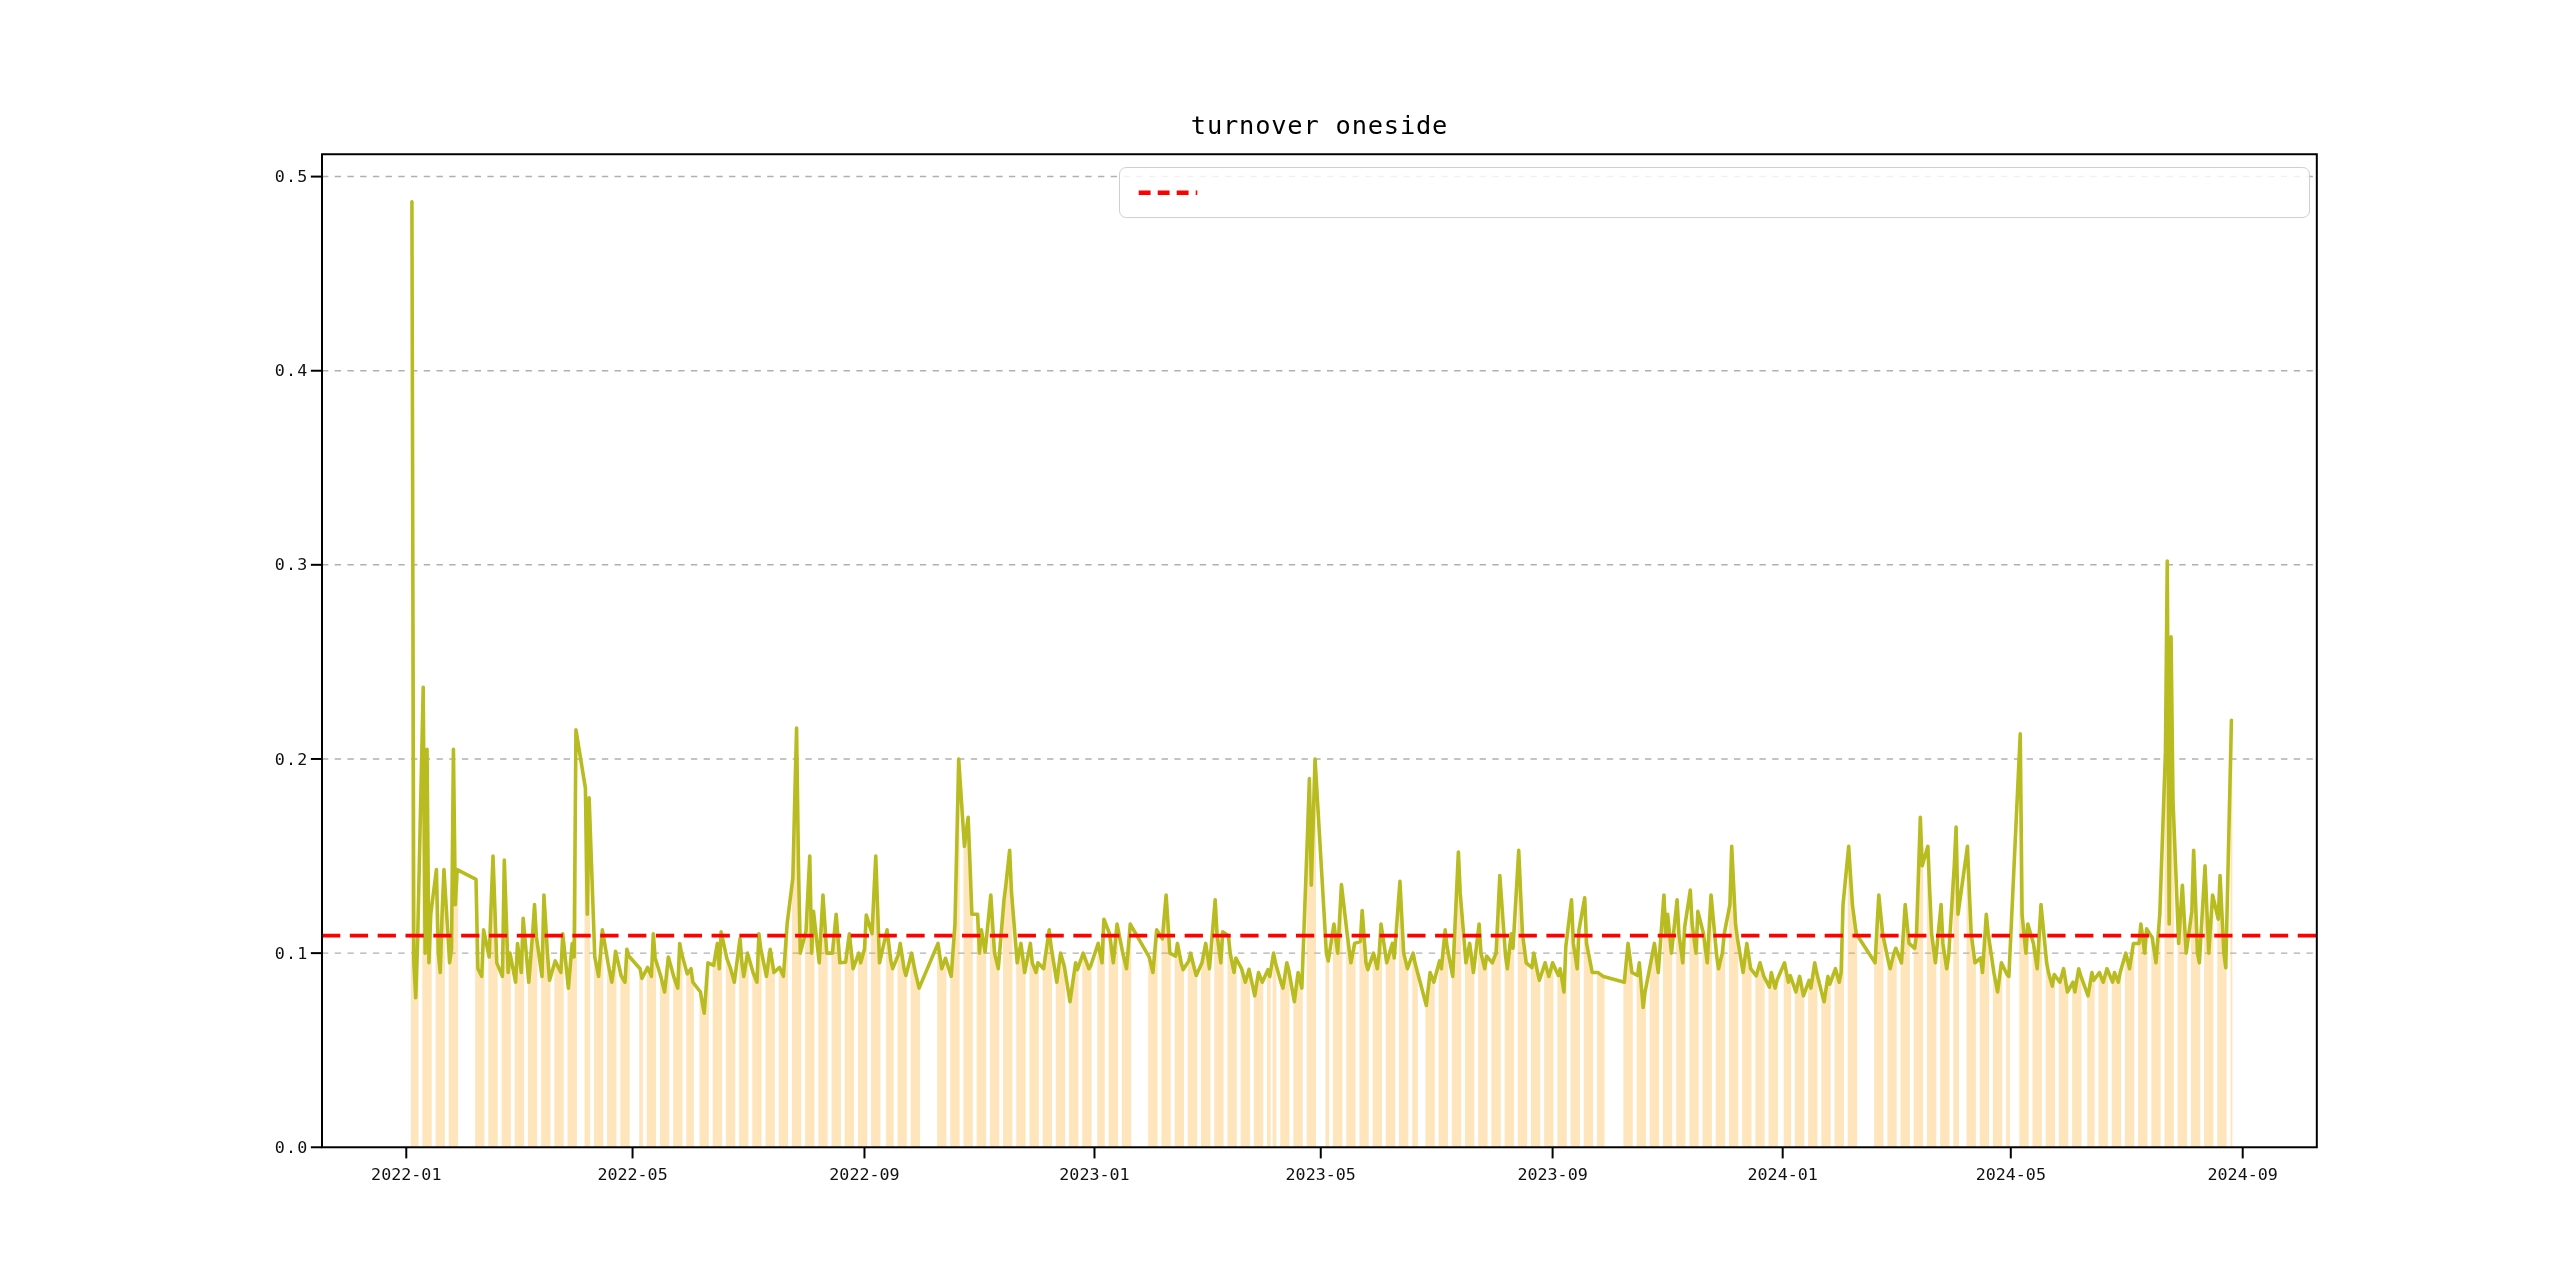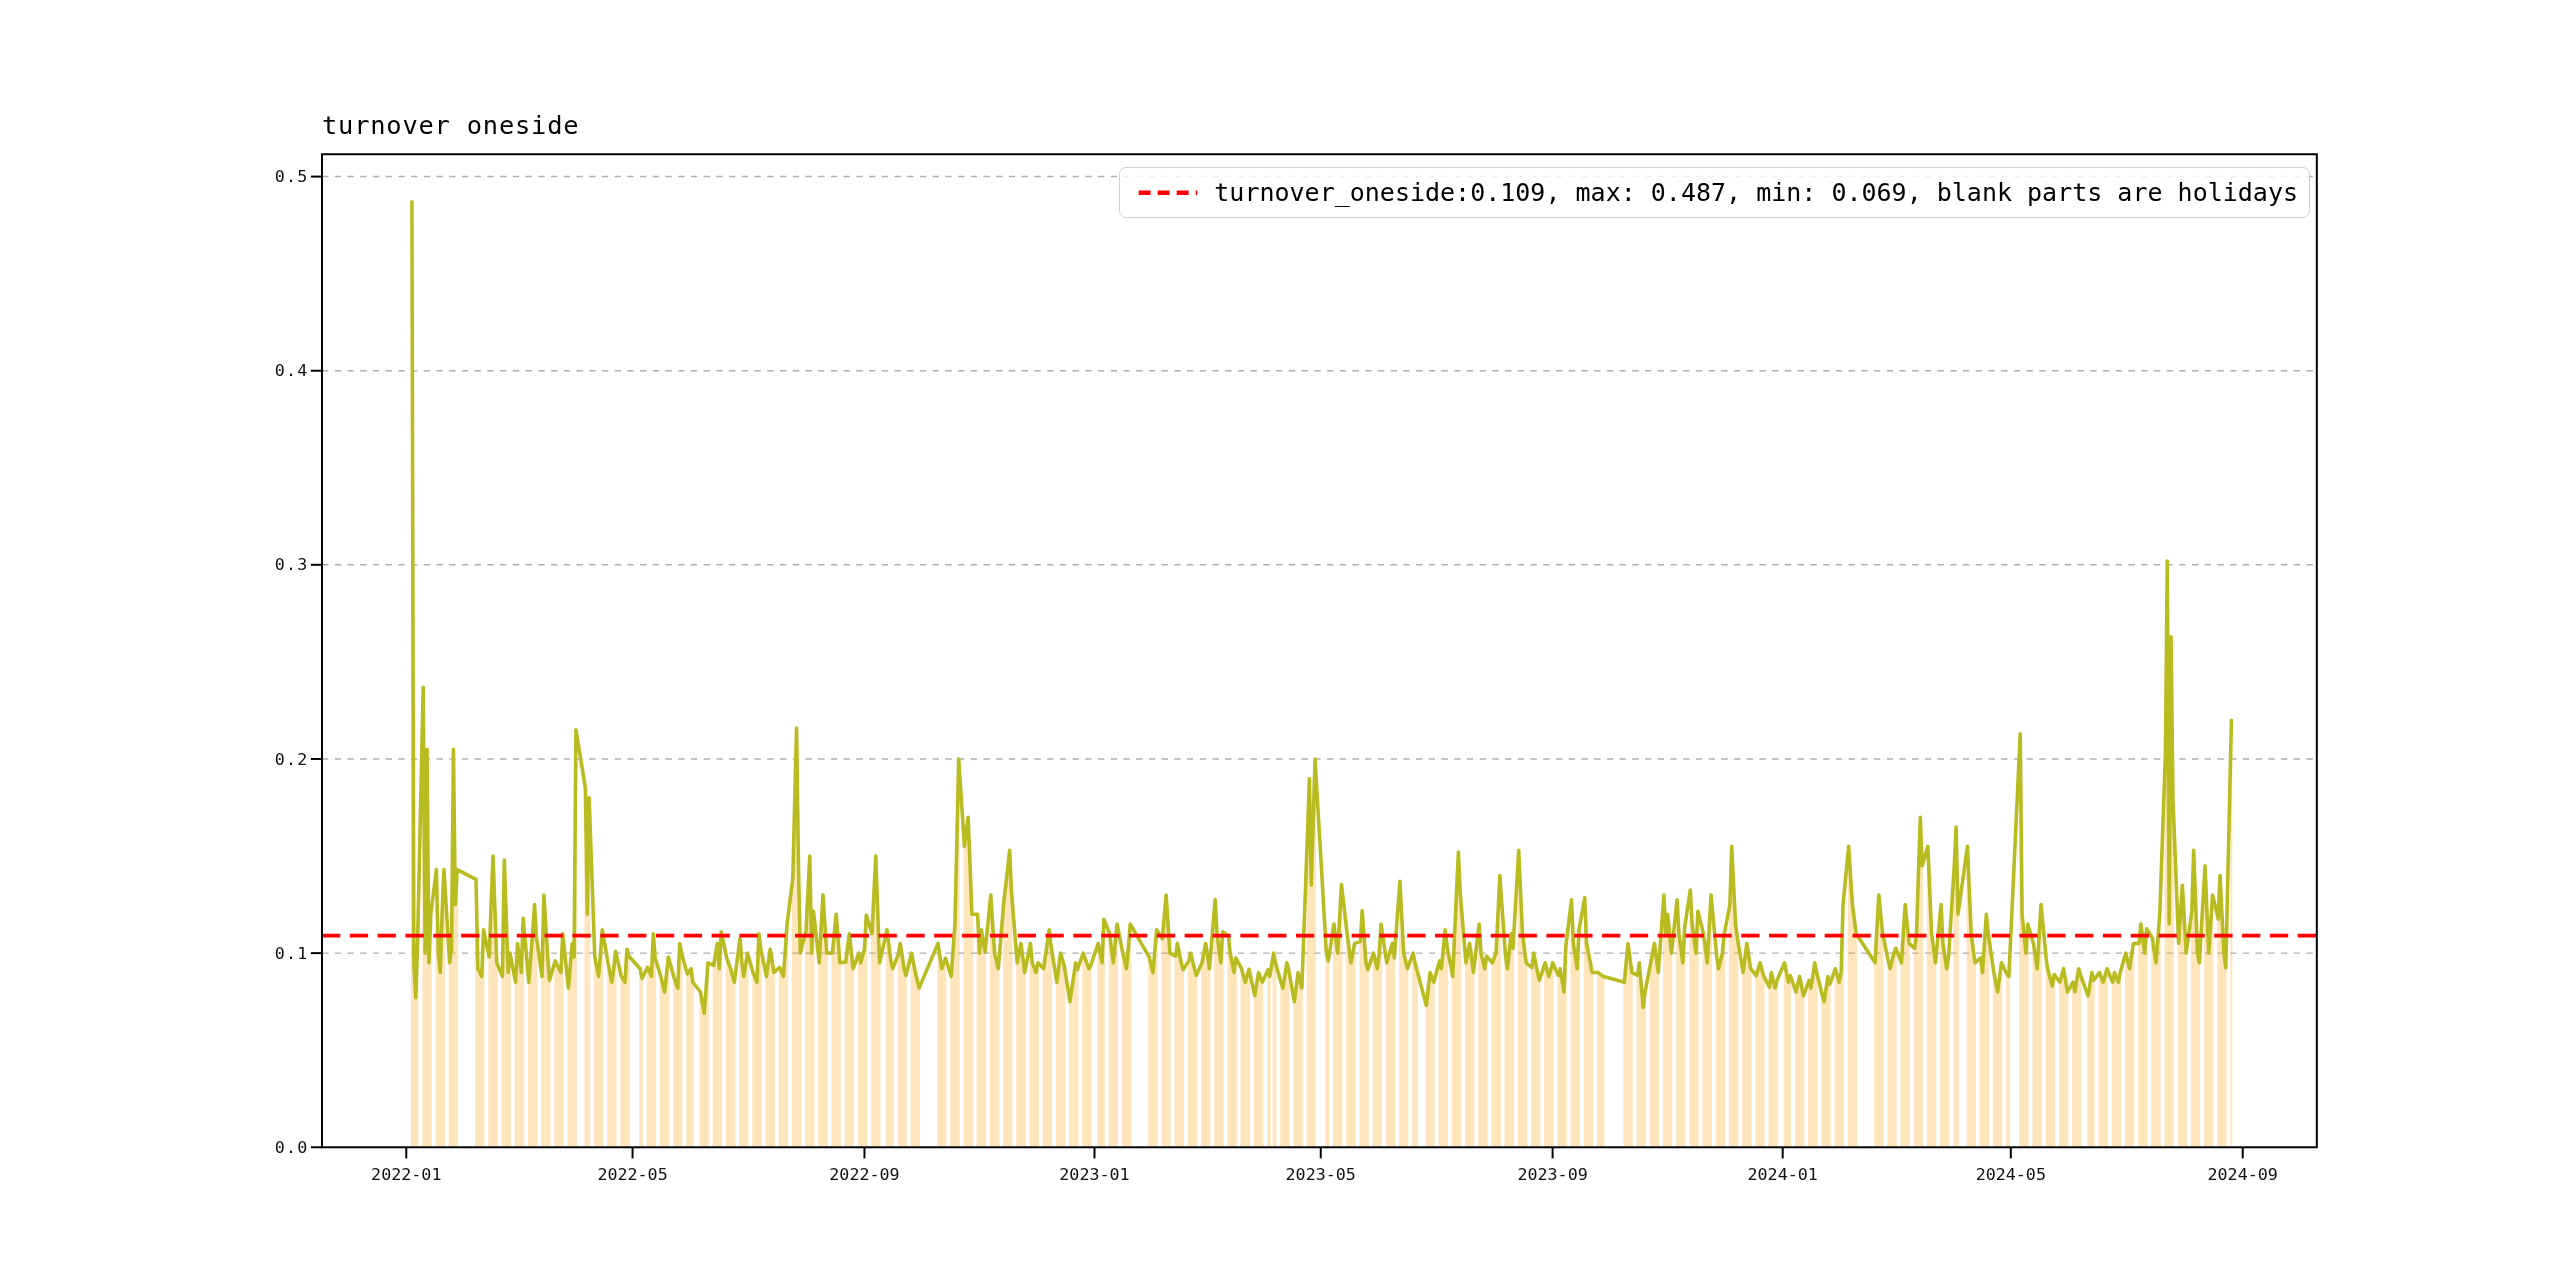--- a/index.html
+++ b/index.html
@@ -1,21 +1,21 @@
 <!DOCTYPE html>
 <html style="font-size:12.7px"><head>
 <meta charset="utf-8">
 <style>
   html,body{margin:0;padding:0;}
   body{
     width:2576px;height:1288px;background:#ffffff;position:relative;overflow:hidden;
     font-family:"DejaVu Sans Mono", monospace;color:#000;
   }
   .chart-title{
-    position:absolute;left:322px;top:110px;width:1995px;text-align:left;
+    position:absolute;left:322px;top:110px;width:1995px;text-align:center;
     font-size:25.4px;letter-spacing:0.8px;
   }
   .legend-box{
     position:absolute;left:1119px;top:167px;width:1191px;height:51px;box-sizing:border-box;
     border:1.6px solid #cfcfcf;border-radius:7.2px;background:rgba(255,255,255,0.82);
     display:flex;align-items:center;gap:14.3px;padding:0 16px;
     font-size:25px;white-space:nowrap;z-index:5;
   }
   .legend-marker{flex:0 0 auto;display:block;}
   svg.plot{position:absolute;left:0;top:0;}
@@ -206,15 +206,14 @@
       <text x="388" y="473.3" text-anchor="end" font-size="21" fill="#111" letter-spacing="1.5">0.4</text>
       <line x1="391" x2="405" y1="222.1" y2="222.1" stroke="#000" stroke-width="2.5"></line>
       <text x="388" y="229.1" text-anchor="end" font-size="21" fill="#111" letter-spacing="1.5">0.5</text>
     </g>
   </svg>
 
 <div class="legend-box">
   <svg class="legend-marker" width="64" height="9.5" viewBox="0 0 80 12">
     <line x1="3" y1="6" x2="77" y2="6" stroke-width="5.5" stroke-dasharray="15 9" stroke="#ff0000"></line>
   </svg>
-  <span>turnover_oneside:0.109, max: 0.487, min: 0.069, blank parts are holidays</span>
 </div>
 
 
 </body></html>

